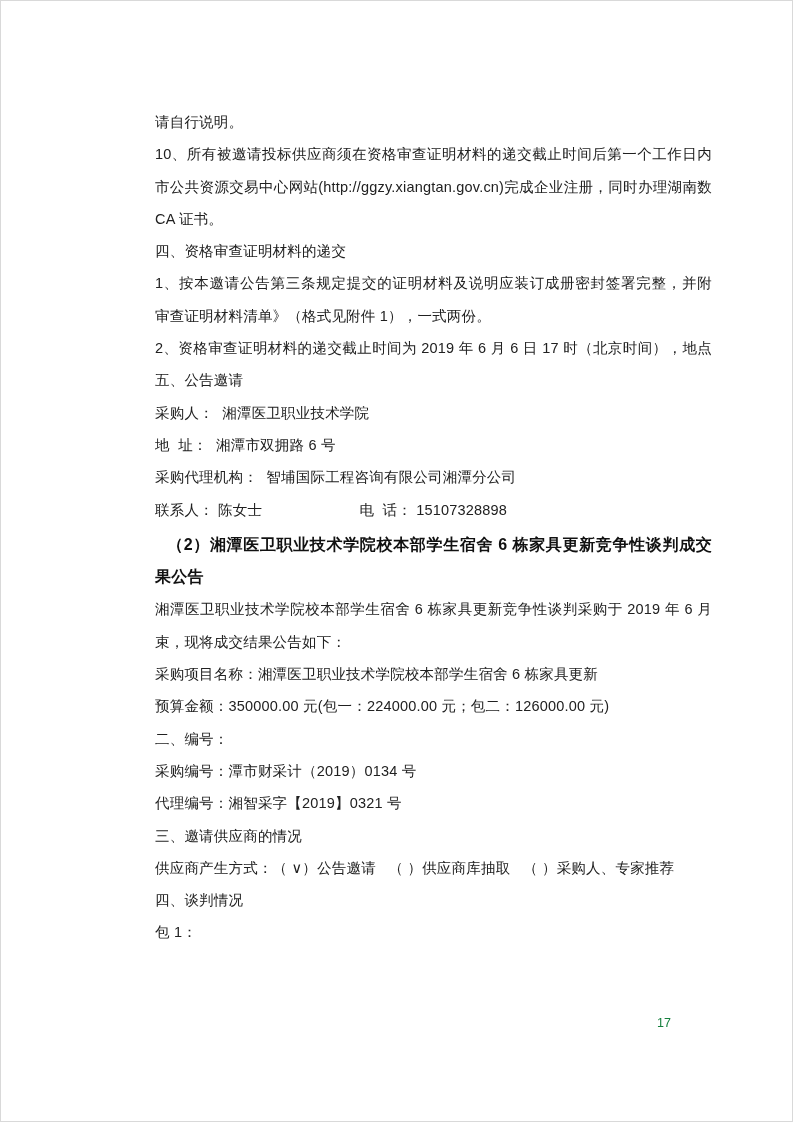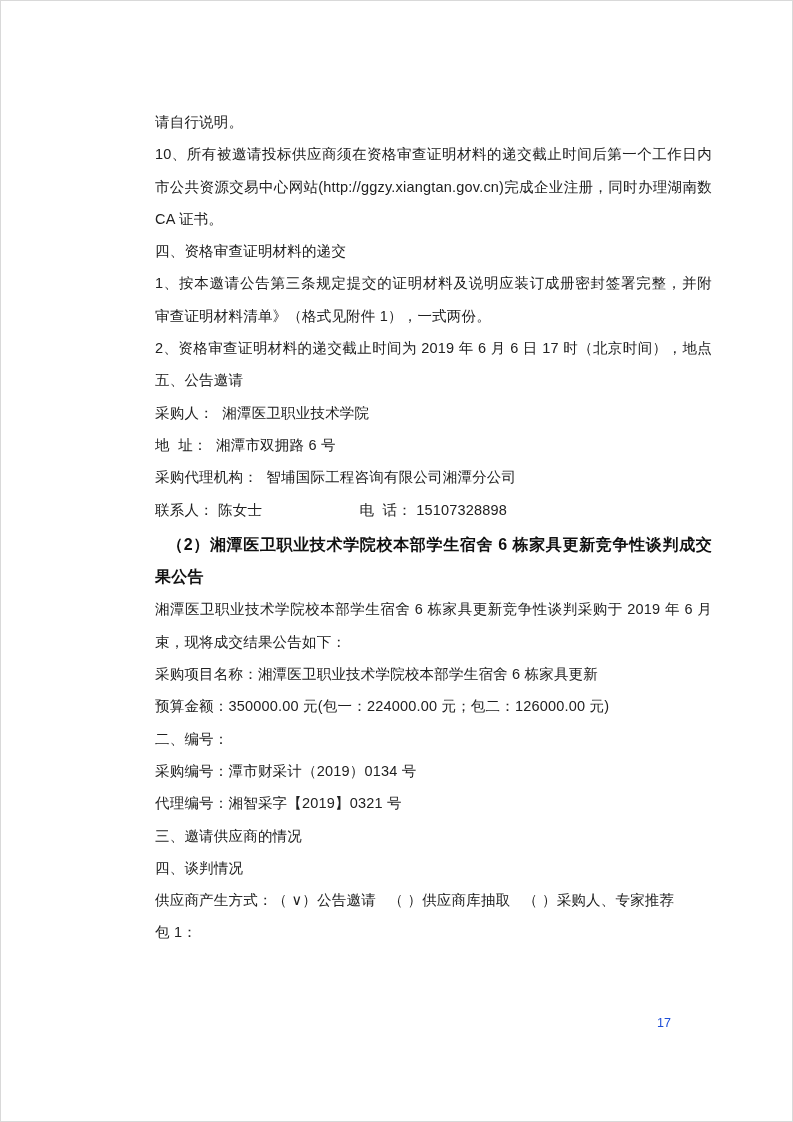--- a/index.html
+++ b/index.html
@@ -48,21 +48,21 @@
     color: #111111;
   }
   .ind { padding-left: 12px; }
   .hgap { margin-top: 3px; }
   .pagenum {
     position: absolute;
     left: 656px;
     top: 1014px;
     font-size: 12.5px;
     line-height: 16px;
-    color: #1d4ed8;
+    color: #15803d;
   }
 </style>
 </head>
 <body>
 
 <div class="page">
   <div class="content">
     <div class="ln">请自行说明。</div>
     <div class="ln j">10、所有被邀请投标供应商须在资格审查证明材料的递交截止时间后第一个工作日内在湘潭</div>
     <div class="ln j">市公共资源交易中心网站(http://ggzy.xiangtan.gov.cn)完成企业注册，同时办理湖南数字认证</div>
@@ -79,18 +79,18 @@
     <div class="ln h j ind hgap">（2）湘潭医卫职业技术学院校本部学生宿舍 6 栋家具更新竞争性谈判成交结</div>
     <div class="ln h">果公告</div>
     <div class="ln j">湘潭医卫职业技术学院校本部学生宿舍 6 栋家具更新竞争性谈判采购于 2019 年 6 月 14 日结</div>
     <div class="ln">束，现将成交结果公告如下：</div>
     <div class="ln">采购项目名称：湘潭医卫职业技术学院校本部学生宿舍 6 栋家具更新</div>
     <div class="ln">预算金额：350000.00 元(包一：224000.00 元；包二：126000.00 元)</div>
     <div class="ln">二、编号：</div>
     <div class="ln">采购编号：潭市财采计（2019）0134 号</div>
     <div class="ln">代理编号：湘智采字【2019】0321 号</div>
     <div class="ln">三、邀请供应商的情况</div>
+    <div class="ln">供应商产生方式：（ ∨）公告邀请   （ ）供应商库抽取   （ ）采购人、专家推荐</div>
     <div class="ln">四、谈判情况</div>
-    <div class="ln">供应商产生方式：（ ∨）公告邀请   （ ）供应商库抽取   （ ）采购人、专家推荐</div>
     <div class="ln">包 1：</div>
   </div>
   <div class="pagenum">17</div>
 </div>
 
 </body></html>

